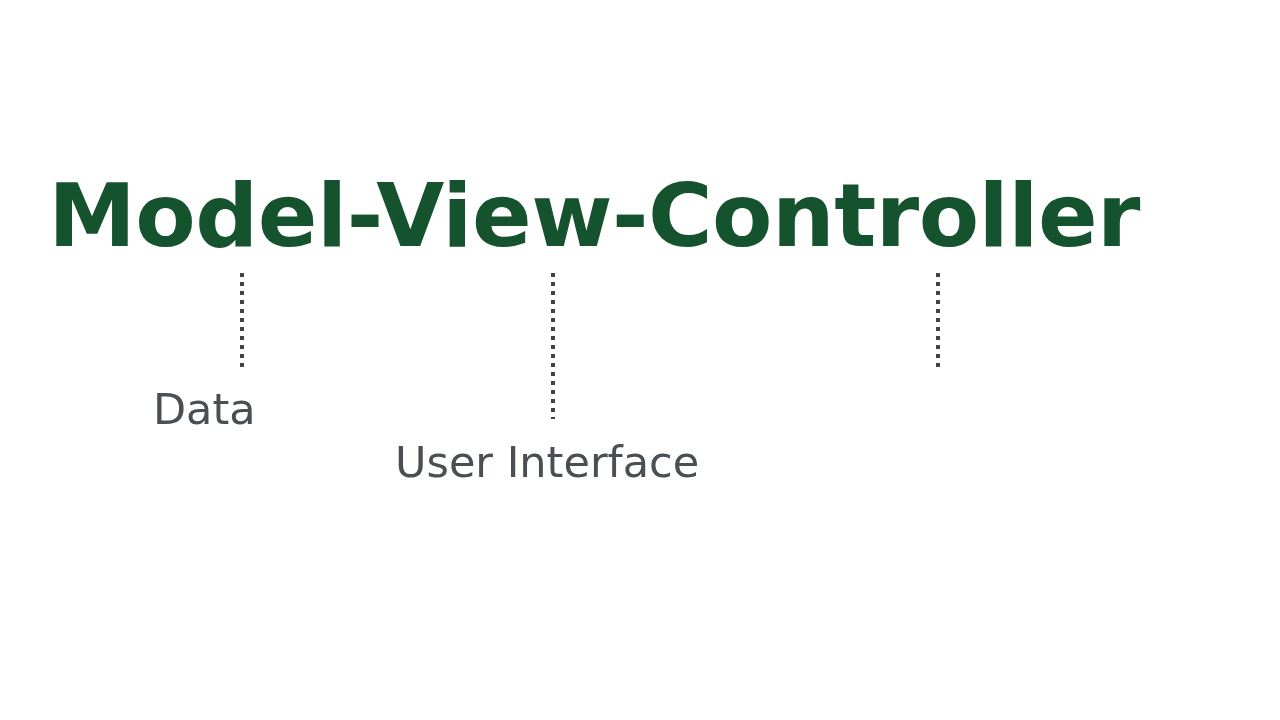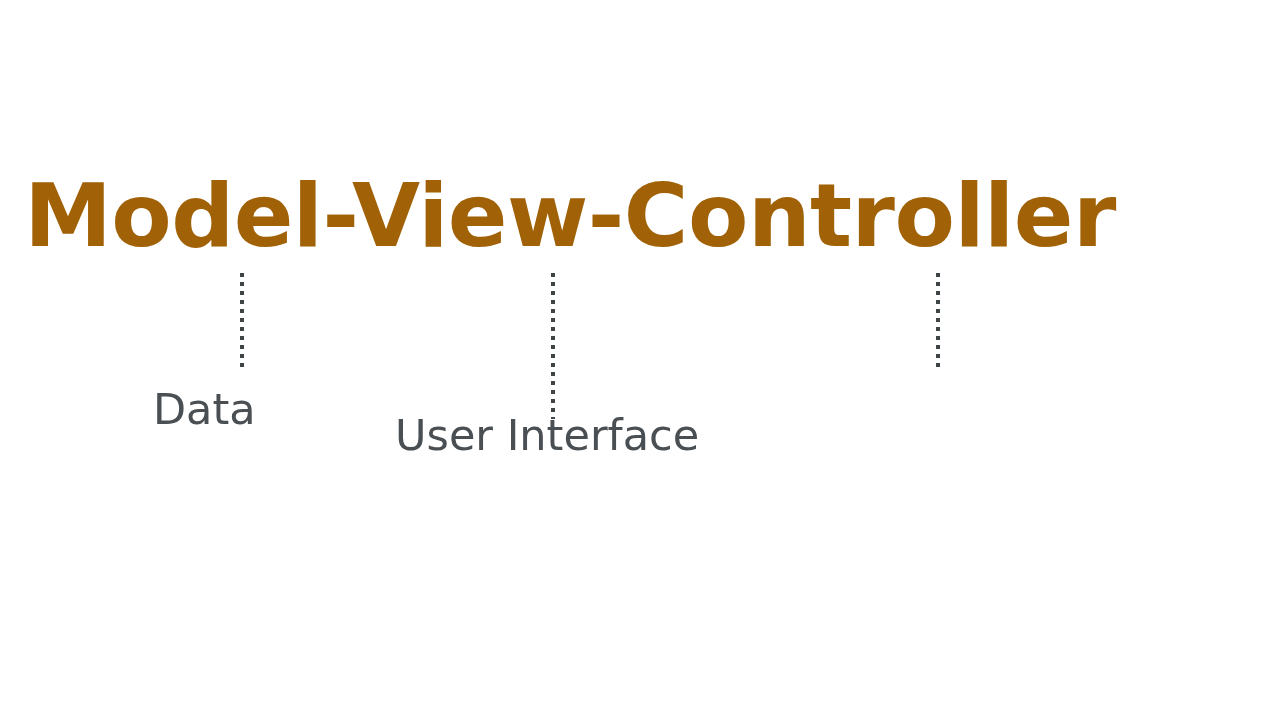--- a/index.html
+++ b/index.html
@@ -21,27 +21,27 @@
     height: 720px;
     background: #ffffff;
   }
 
   
   .title {
     position: absolute;
     left: 0;
     top: 168px;
     width: 1140px;
-    text-align: center;
+    text-align: right;
     font-family: "DejaVu Sans", "Liberation Sans", sans-serif;
     font-weight: 700;
     font-size: 88px;
     line-height: 96px;
     letter-spacing: -0.5px;
-    color: #a16207;
+    color: #14532d;
     white-space: nowrap;
   }
 
   
   .leader {
     position: absolute;
     width: 4px;
     background-image: linear-gradient(
         to bottom,
         #3f4447 0px,
@@ -63,21 +63,21 @@
     white-space: nowrap;
     text-align: left;
   }
   .label-data {
     left: 153px;
     top: 383px;
     width: 200px;
   }
   .label-ui {
     left: 395px;
-    top: 409px;
+    top: 436px;
     width: 300px;
   }
   .label-coordinator {
     left: 776px;
     top: 383px;
     width: 300px;
   }
 </style>
 </head>
 <body>

